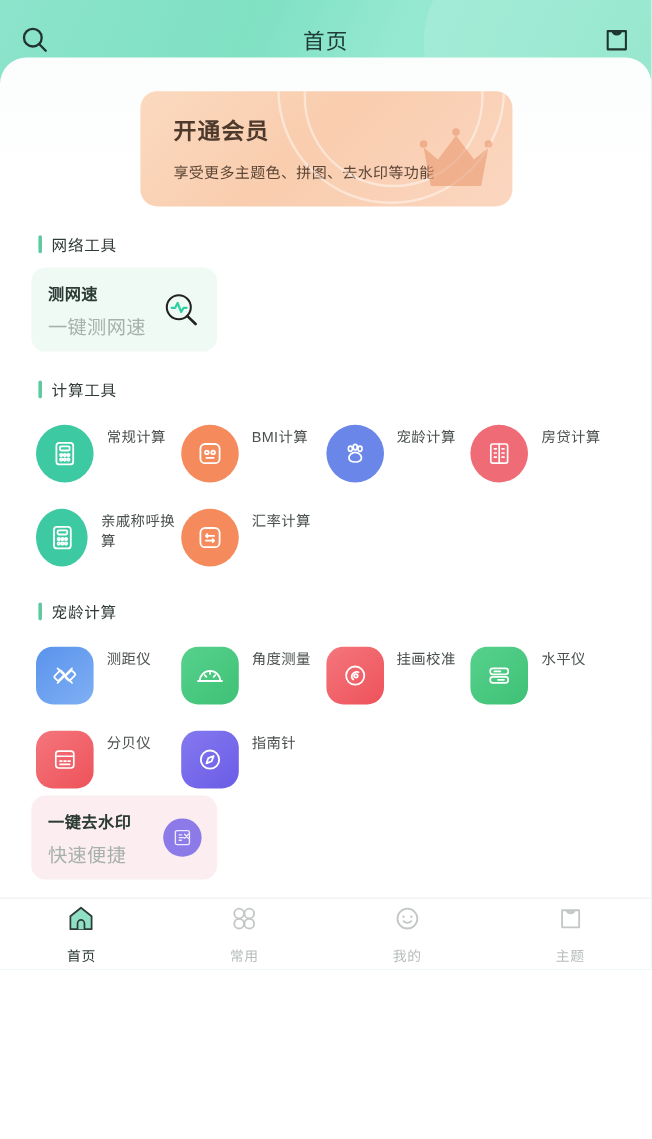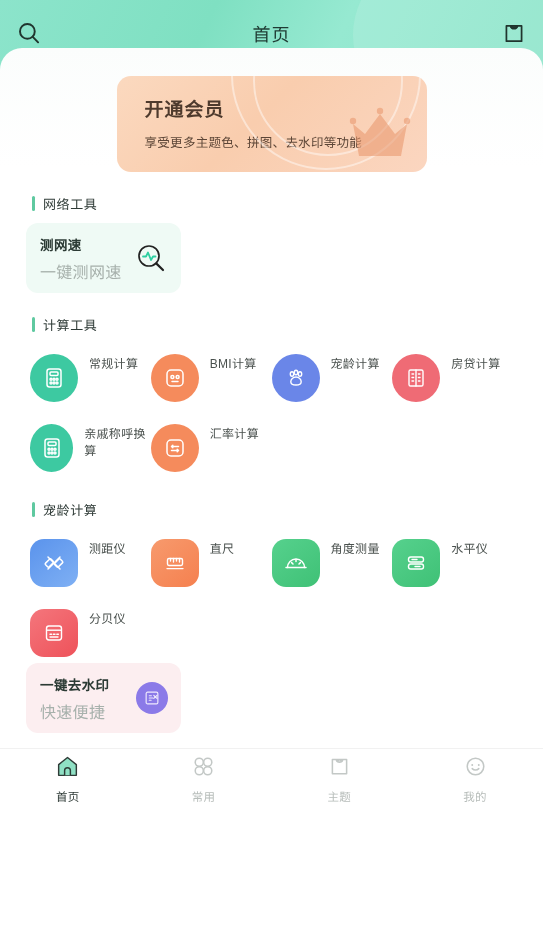--- a/index.html
+++ b/index.html
@@ -289,42 +289,42 @@
         <div class="g-icon squircle" style="background:linear-gradient(140deg,#5a93ec,#7fb0f4)">
           <svg width="24" height="24" viewBox="0 0 24 24" fill="none" stroke="#fff" stroke-width="1.5" stroke-linecap="round">
             <rect x="3.4" y="9.4" width="8" height="5.2" rx="1.2" transform="rotate(-45 7.4 12)"></rect>
             <rect x="12.6" y="9.4" width="8" height="5.2" rx="1.2" transform="rotate(-45 16.6 12)"></rect>
             <path d="M6 6l12 12M18 6L6 18"></path>
           </svg>
         </div>
         <span class="g-label">测距仪</span>
       </div>
 
-      <div class="g-item">
-        <div class="g-icon squircle" style="background:linear-gradient(140deg,#f79a6d,#f5804f)">
-          <svg width="24" height="24" viewBox="0 0 24 24" fill="none" stroke="#fff" stroke-width="1.4" stroke-linecap="round">
-            <rect x="4.5" y="7.5" width="15" height="7" rx="1.4"></rect>
-            <path d="M7.5 7.5v2.6M10.5 7.5v3.6M13.5 7.5v2.6M16.5 7.5v3.6"></path>
-            <path d="M4 17.6h16"></path>
-          </svg>
-        </div>
-        <span class="g-label">直尺</span>
-      </div>
 
       <div class="g-item">
         <div class="g-icon squircle" style="background:linear-gradient(140deg,#56d18d,#3fc176)">
           <svg width="26" height="26" viewBox="0 0 26 26" fill="none" stroke="#fff" stroke-width="1.5" stroke-linecap="round">
             <path d="M4.5 17.5a8.5 8.5 0 0 1 17 0"></path>
             <path d="M3 17.5h20"></path>
             <path d="M8.6 12.6 10 14M13 9.6v2M17.4 12.6 16 14"></path>
           </svg>
         </div>
         <span class="g-label">角度测量</span>
       </div>
 
+      <div class="g-item">
+        <div class="g-icon squircle" style="background:linear-gradient(140deg,#f4767c,#ee525a)">
+          <svg width="24" height="24" viewBox="0 0 24 24" fill="none" stroke="#fff" stroke-width="1.5">
+            <circle cx="12" cy="12" r="7.6"></circle>
+            <path d="M14.8 9.2c-2.4-.9-5 .4-5.6 2.8-.3 1.3.2 2.5 1.2 3.2" stroke-linecap="round"></path>
+            <circle cx="12.6" cy="12.2" r="1.5"></circle>
+          </svg>
+        </div>
+        <span class="g-label">挂画校准</span>
+      </div>
 
       <div class="g-item">
         <div class="g-icon squircle" style="background:linear-gradient(140deg,#56d18d,#3fc176)">
           <svg width="24" height="24" viewBox="0 0 24 24" fill="none" stroke="#fff" stroke-width="1.4">
             <rect x="4.5" y="6" width="15" height="5" rx="2.2"></rect>
             <rect x="4.5" y="13" width="15" height="5" rx="2.2"></rect>
             <path d="M8 8.5h5M11 15.5h5" stroke-linecap="round"></path>
           </svg>
         </div>
         <span class="g-label">水平仪</span>
@@ -335,20 +335,29 @@
           <svg width="24" height="24" viewBox="0 0 24 24" fill="none" stroke="#fff" stroke-width="1.4">
             <rect x="4.5" y="5" width="15" height="14" rx="2.4"></rect>
             <path d="M4.5 9.2h15"></path>
             <path d="M8 13.2h1.6M11.4 13.2h1.6M14.8 13.2h1.6" stroke-linecap="round"></path>
             <path d="M8 16h8" stroke-linecap="round"></path>
           </svg>
         </div>
         <span class="g-label">分贝仪</span>
       </div>
 
+      <div class="g-item">
+        <div class="g-icon squircle" style="background:linear-gradient(140deg,#8579ef,#6a5ce6)">
+          <svg width="24" height="24" viewBox="0 0 24 24" fill="none" stroke="#fff" stroke-width="1.5">
+            <circle cx="12" cy="12" r="7.6"></circle>
+            <path d="M15 9 10.6 10.8 9 15.2 13.4 13.4z" stroke-linejoin="round"></path>
+          </svg>
+        </div>
+        <span class="g-label">指南针</span>
+      </div>
 
       <div></div>
     </div>
 
     <div class="wide-row">
       <div class="wide-card pink">
         <div class="wc-text">
           <span class="wc-title">一键去水印</span>
           <span class="wc-sub">快速便捷</span>
         </div>
@@ -383,35 +392,35 @@
             <circle cx="17.4" cy="8.6" r="4.2"></circle>
           <circle cx="8.6" cy="17.4" r="4.2"></circle>
             <circle cx="17.4" cy="17.4" r="4.2"></circle>
         </svg>
       </span>
       <span class="tab-label">常用</span>
     </div>
 
     <div class="tab">
       <span>
+        <svg width="25" height="25" viewBox="0 0 26 26" fill="none" stroke="#c3c8c6" stroke-width="1.6" stroke-linecap="round">
+          <circle cx="13" cy="13" r="8.6"></circle>
+          <path d="M9.6 11.4h.01M16.4 11.4h.01" stroke-width="2"></path>
+          <path d="M9.6 15.2a4.6 4.6 0 0 0 6.8 0"></path>
+        </svg>
+      </span>
+      <span class="tab-label">我的</span>
+    </div>
+
+    <div class="tab">
+      <span>
         <svg width="25" height="25" viewBox="0 0 26 26" fill="none" stroke="#c3c8c6" stroke-width="1.6" stroke-linejoin="round">
           <path d="M5.6 5.8h14.8v14.8H5.6z"></path>
           <path d="M9.6 5.8c.4 1.7 1.5 2.7 3.4 2.7s3-1 3.4-2.7"></path>
           <path d="M10.2 5.8l.5 1.7M12 5.8l.3 2M14.2 5.8l-.3 2M16 5.8l-.5 1.7"></path>
         </svg>
       </span>
       <span class="tab-label">主题</span>
     </div>
 
-    <div class="tab">
-      <span>
-        <svg width="25" height="25" viewBox="0 0 26 26" fill="none" stroke="#c3c8c6" stroke-width="1.6" stroke-linecap="round">
-          <circle cx="13" cy="13" r="8.6"></circle>
-          <path d="M9.6 11.4h.01M16.4 11.4h.01" stroke-width="2"></path>
-          <path d="M9.6 15.2a4.6 4.6 0 0 0 6.8 0"></path>
-        </svg>
-      </span>
-      <span class="tab-label">我的</span>
-    </div>
-
   </div>
 
 </div>
 
 </body></html>

